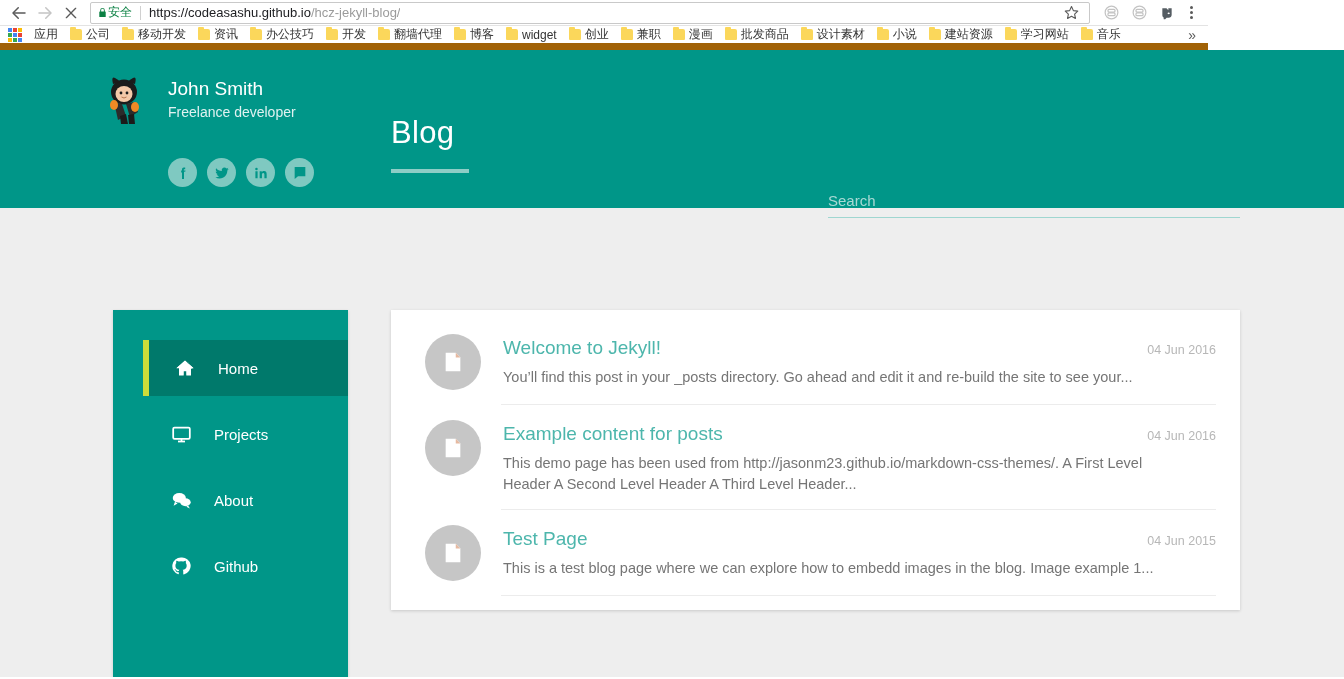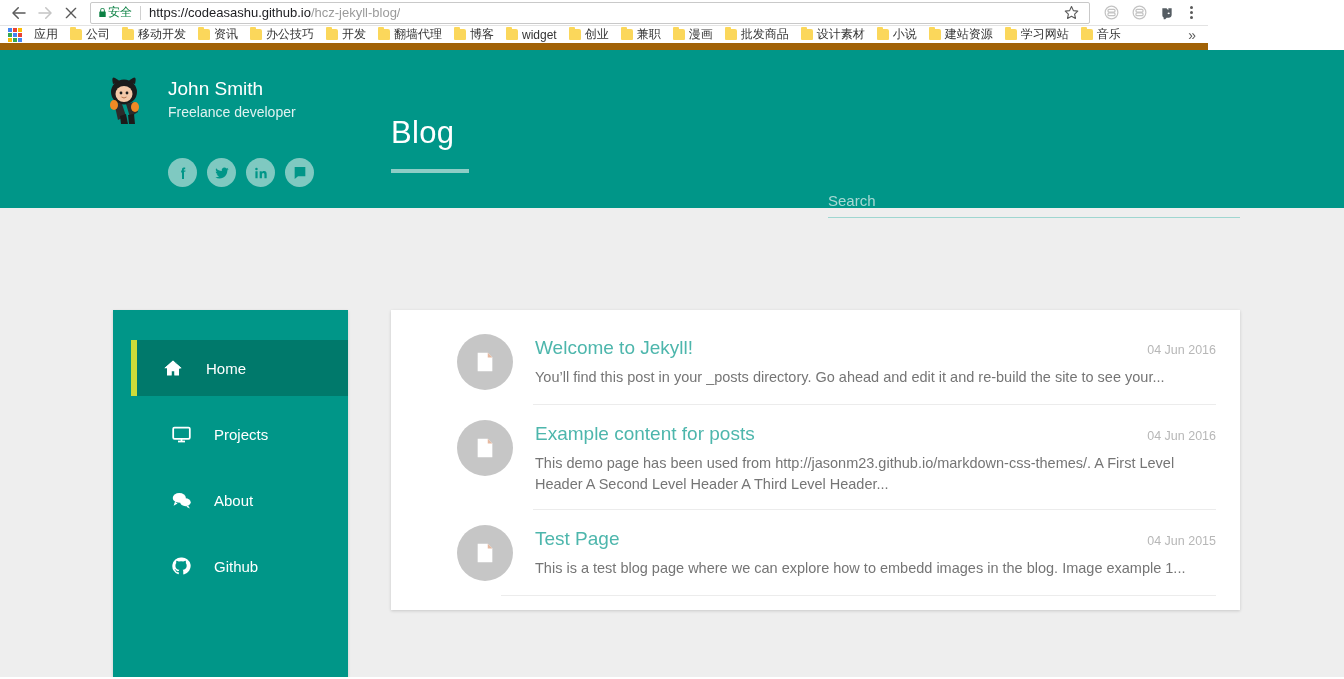--- a/index.html
+++ b/index.html
@@ -262,21 +262,21 @@
     display: flex;
     align-items: center;
     height: 56px;
     padding-left: 55px;
     position: relative;
     color: #ffffff;
   }
   .nav-item + .nav-item { margin-top: 10px; }
   .nav-item.active {
     background: #00796b;
-    margin-left: 24px;
+    margin-left: 36px;
     padding-left: 23px;
   }
   .nav-item.active::before {
     content: "";
     position: absolute;
     left: -6px; top: 0; bottom: 0;
     width: 6px;
     background: #cddc39;
   }
   .nav-icon {
@@ -301,21 +301,20 @@
     width: 849px;
     background: #ffffff;
     box-shadow: 0 1px 3px rgba(0,0,0,0.16);
     padding: 8px 0 14px 0;
   }
   .post {
     display: flex;
     align-items: flex-start;
     padding: 16px 24px 14px 34px;
     position: relative;
-    margin-left: 32px;
   }
   .post + .post::before,
   .post-divider-last {
     content: "";
     position: absolute;
     left: 110px; right: 24px;
     top: 0;
     height: 1px;
     background: #ececec;
   }

